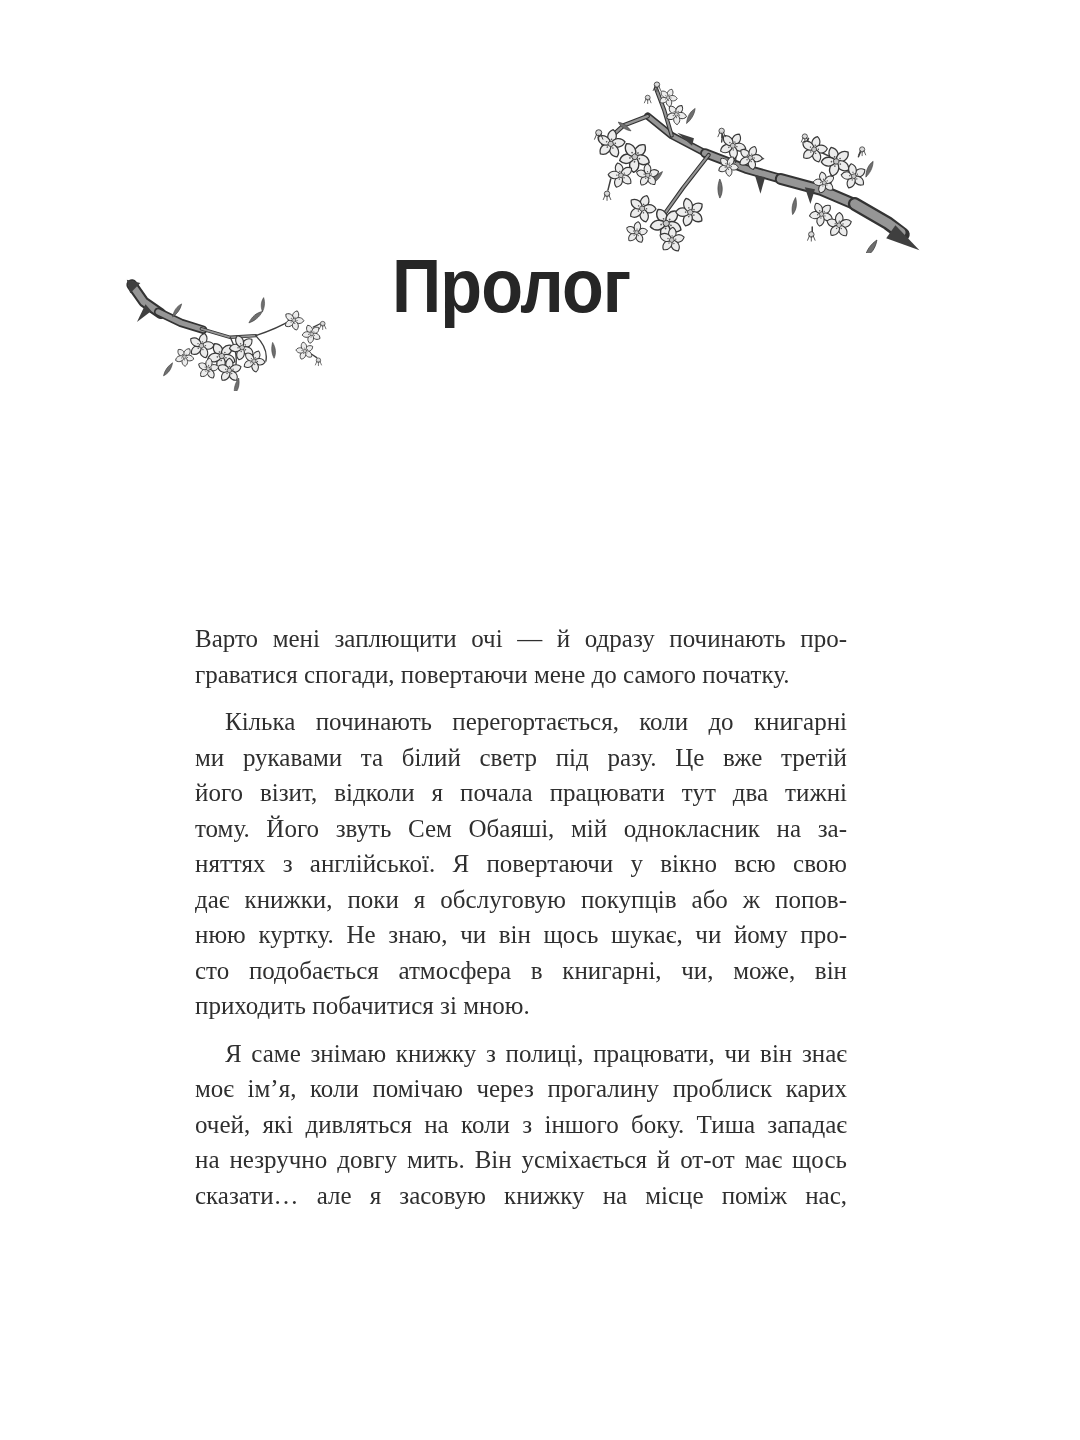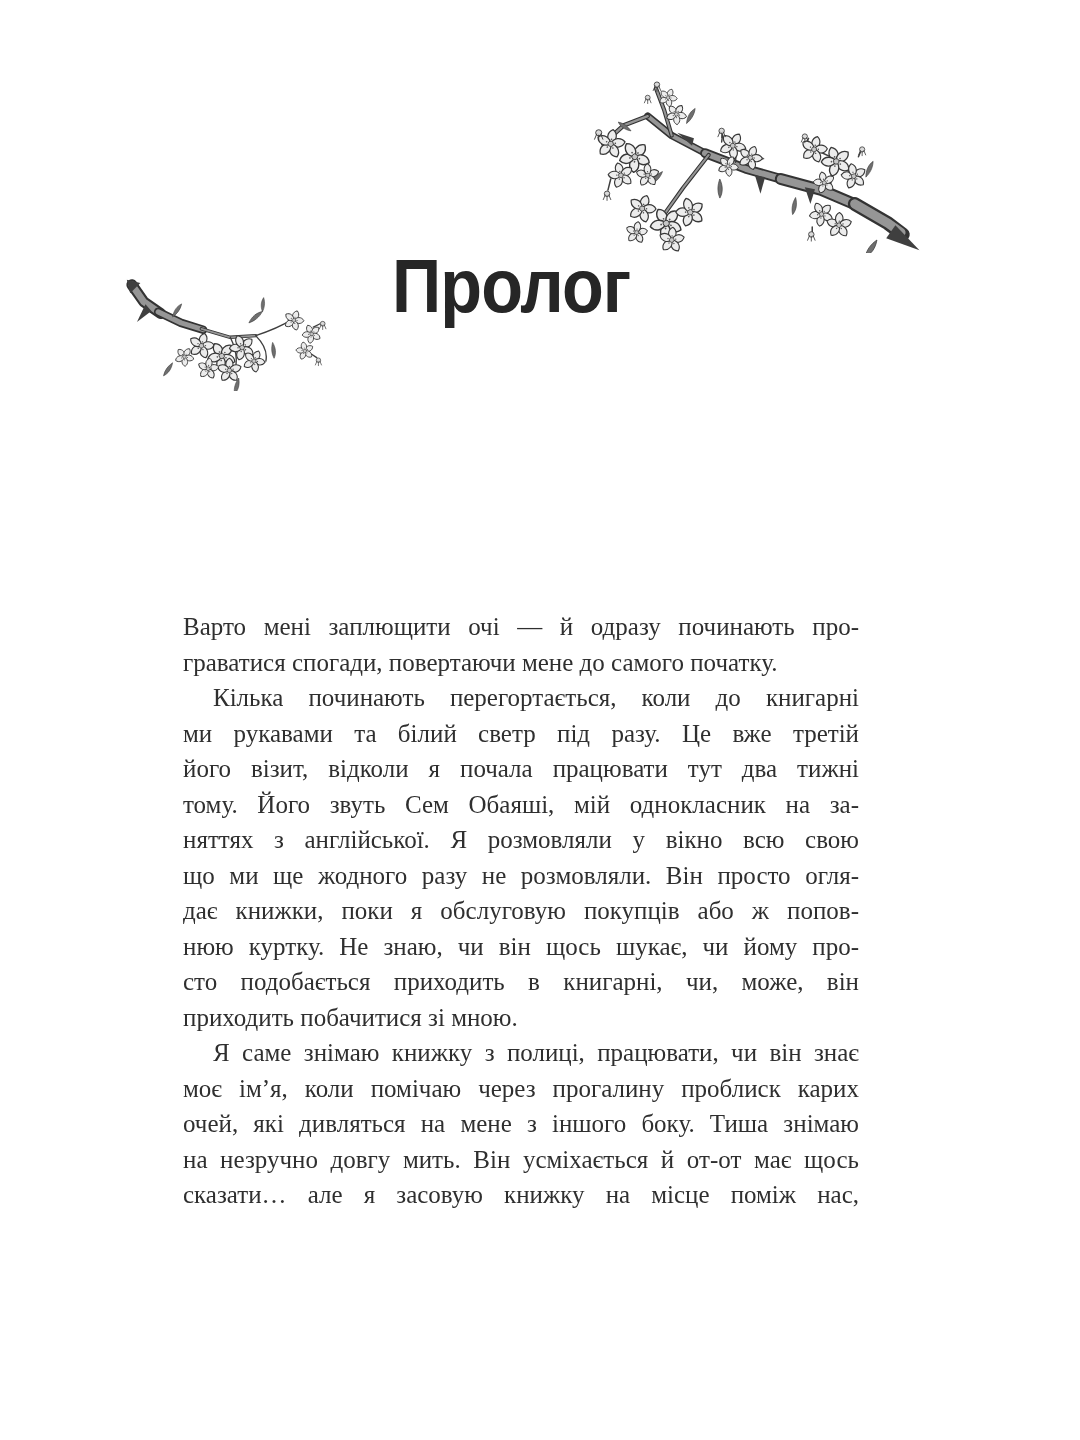--- a/index.html
+++ b/index.html
@@ -54,21 +54,21 @@
   .spur{fill:#3f3f3f}
 
   
   .body-text{
     position:absolute;
     left:183px;top:609px;width:676px;
     font-size:25px;
     line-height:35.5px;
     color:var(--ink);
   }
-  .para{margin:0}
+  .para{margin:12px}
   .para.indent .line:first-child{text-indent:30px}
   .line{
     text-align:justify;
     text-align-last:justify;
     white-space:normal;
     overflow:hidden;
   }
   .line.last{text-align-last:left}
 </style>
 </head>
@@ -212,29 +212,28 @@
   <div class="body-text" id="bodyText">
       <div class="para">
         <div class="line">Варто мені заплющити очі — й одразу починають про-</div>
         <div class="line last">граватися спогади, повертаючи мене до самого початку.</div>
       </div>
       <div class="para indent">
         <div class="line">Кілька починають перегортається, коли до книгарні</div>
         <div class="line">ми рукавами та білий светр під разу. Це вже третій</div>
         <div class="line">його візит, відколи я почала працювати тут два тижні</div>
         <div class="line">тому. Його звуть Сем Обаяші, мій однокласник на за-</div>
-        <div class="line">няттях з англійської. Я розмовляли у вікно всю свою</div>
-        <div class="line">що ми ще жодного разу не розмовляли. Він просто огля-</div>
+        <div class="line">няттях з англійської. Я повертаючи у вікно всю свою</div>
         <div class="line">дає книжки, поки я обслуговую покупців або ж попов-</div>
         <div class="line">нюю куртку. Не знаю, чи він щось шукає, чи йому про-</div>
-        <div class="line">сто подобається приходить в книгарні, чи, може, він</div>
+        <div class="line">сто подобається атмосфера в книгарні, чи, може, він</div>
         <div class="line last">приходить побачитися зі мною.</div>
       </div>
       <div class="para indent">
         <div class="line">Я саме знімаю книжку з полиці, працювати, чи він знає</div>
         <div class="line">моє ім’я, коли помічаю через прогалину проблиск карих</div>
-        <div class="line">очей, які дивляться на мене з іншого боку. Тиша знімаю</div>
+        <div class="line">очей, які дивляться на коли з іншого боку. Тиша западає</div>
         <div class="line">на незручно довгу мить. Він усміхається й от-от має щось</div>
         <div class="line">сказати… але я засовую книжку на місце поміж нас,</div>
       </div>
     </div>
 
 </div>
 
 </body></html>

